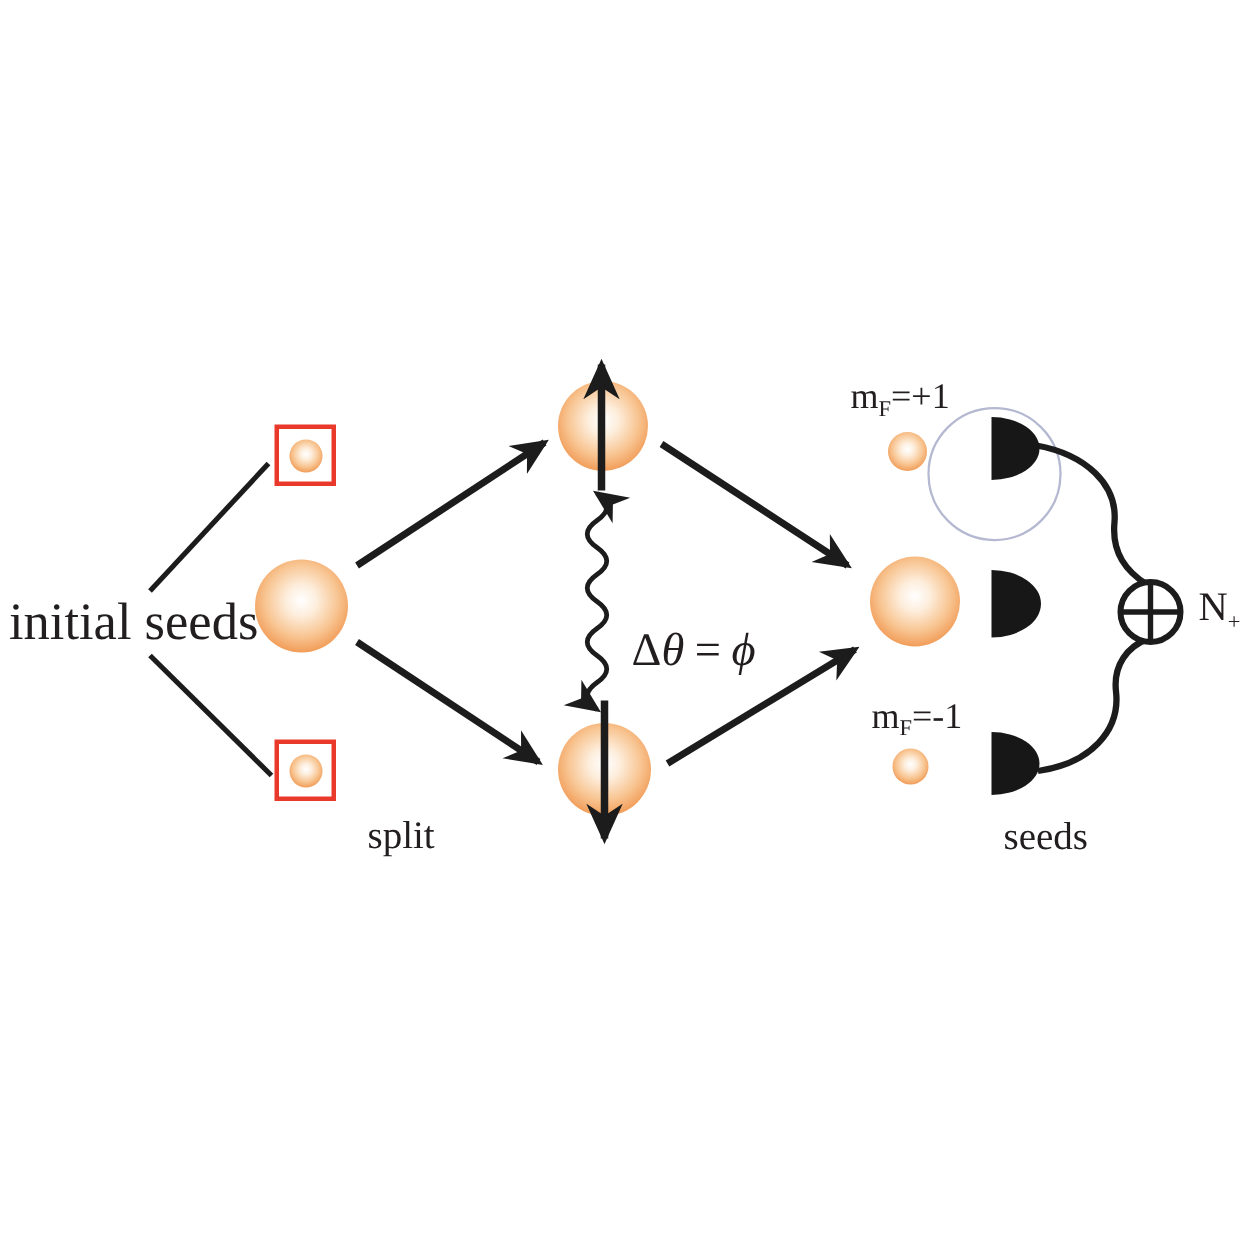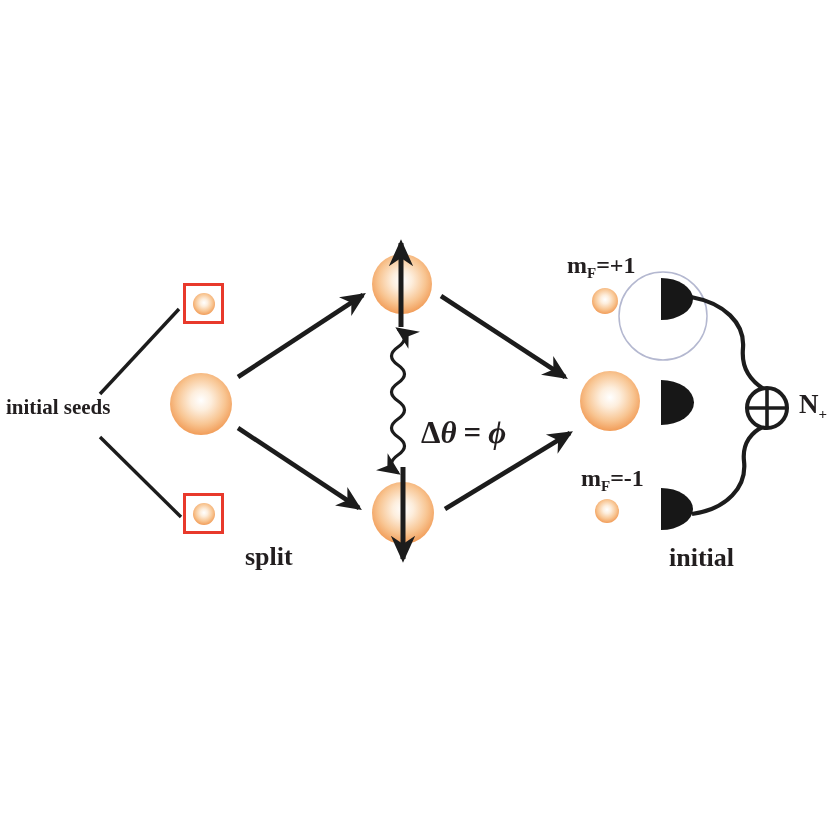--- a/index.html
+++ b/index.html
@@ -12,21 +12,21 @@
   .sphere{
     position:absolute;border-radius:50%;
     background:radial-gradient(circle at 50% 44%,
       #ffffff 0%, #fdeedd 22%, #f8c592 52%, #f19a55 76%, #ee8139 94%, #ed7c31 100%);
   }
   .seed-box{
     position:absolute;width:35px;height:35px;border:3px solid #e8392b;
     display:flex;align-items:center;justify-content:center;background:transparent;
   }
   .seed-box .sphere{position:static;width:22px;height:22px;}
-  .lbl{position:absolute;white-space:nowrap;line-height:1;font-weight:bold;}
+  .lbl{position:absolute;white-space:nowrap;line-height:1;}
   .stage{font-size:26px;}
   .math{font-size:31px;margin-top:40px;}
   .math i{font-style:italic;font-family:"Liberation Serif","DejaVu Serif",serif;}
   .math .eq{padding:0 7px;}
   .mf{font-size:24px;}
   .mf sub{font-size:15px;vertical-align:-5px;}
   .nplus{font-size:27px;}
   .nplus sub{font-size:15px;vertical-align:-6px;}
 </style>
 </head>
@@ -81,24 +81,24 @@
     <path d="M661,380 A33,22.5 0 0 1 661,425 Z" fill="#171717"></path>
     <path d="M661,488 A32,21 0 0 1 661,530 Z" fill="#171717"></path>
 
     <g>
       <circle cx="767" cy="408" r="20" fill="#ffffff" stroke="#1c1c1c" stroke-width="4"></circle>
       <line x1="748" y1="408" x2="786" y2="408" stroke="#1c1c1c" stroke-width="3.6"></line>
       <line x1="767" y1="389" x2="767" y2="427" stroke="#1c1c1c" stroke-width="3.6"></line>
     </g>
   </svg>
 
-  <div class="lbl" style="left:6px;top:397px;font-size:21px;">initial seeds</div>
+  <div class="lbl" style="left:6px;top:397px;font-size:35px;">initial seeds</div>
 
   <div class="lbl stage" style="left:245px;top:544px;">split</div>
-  <div class="lbl stage" style="left:669px;top:545px;">initial</div>
+  <div class="lbl stage" style="left:669px;top:545px;">seeds</div>
 
   <div class="lbl math" style="left:421px;top:377px;">
     <span>Δ</span><i>θ</i><span class="eq">=</span><i>ϕ</i>
   </div>
 
   <div class="lbl mf" style="left:567px;top:253px;">
     <span>m</span><sub>F</sub><span>=+1</span>
   </div>
   <div class="lbl mf" style="left:565px;top:466px;margin-left:16px;">
     <span>m</span><sub>F</sub><span>=-1</span>

